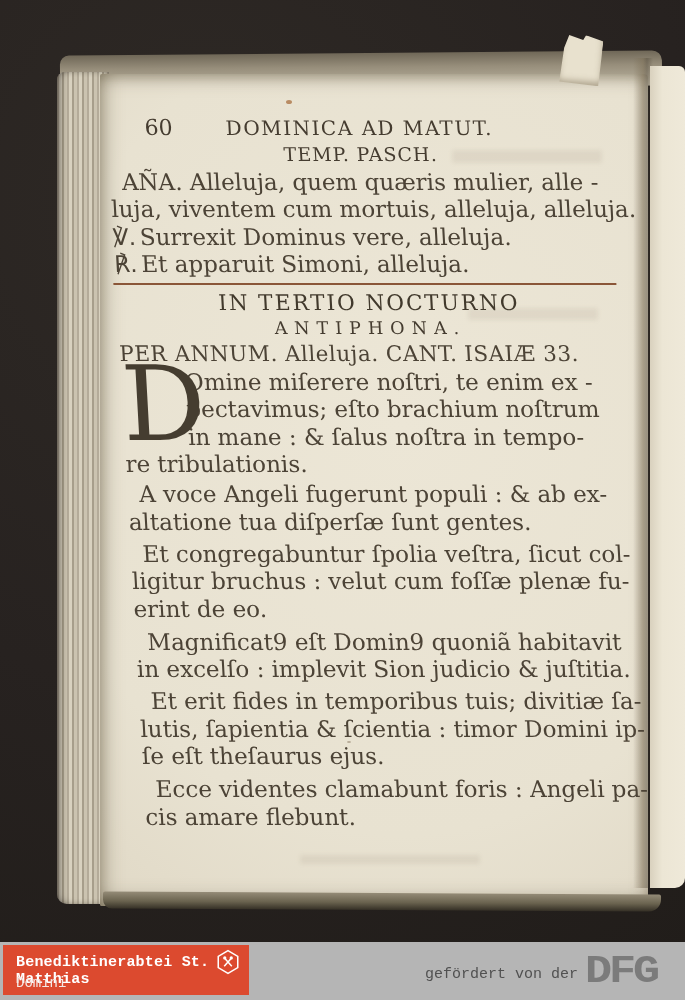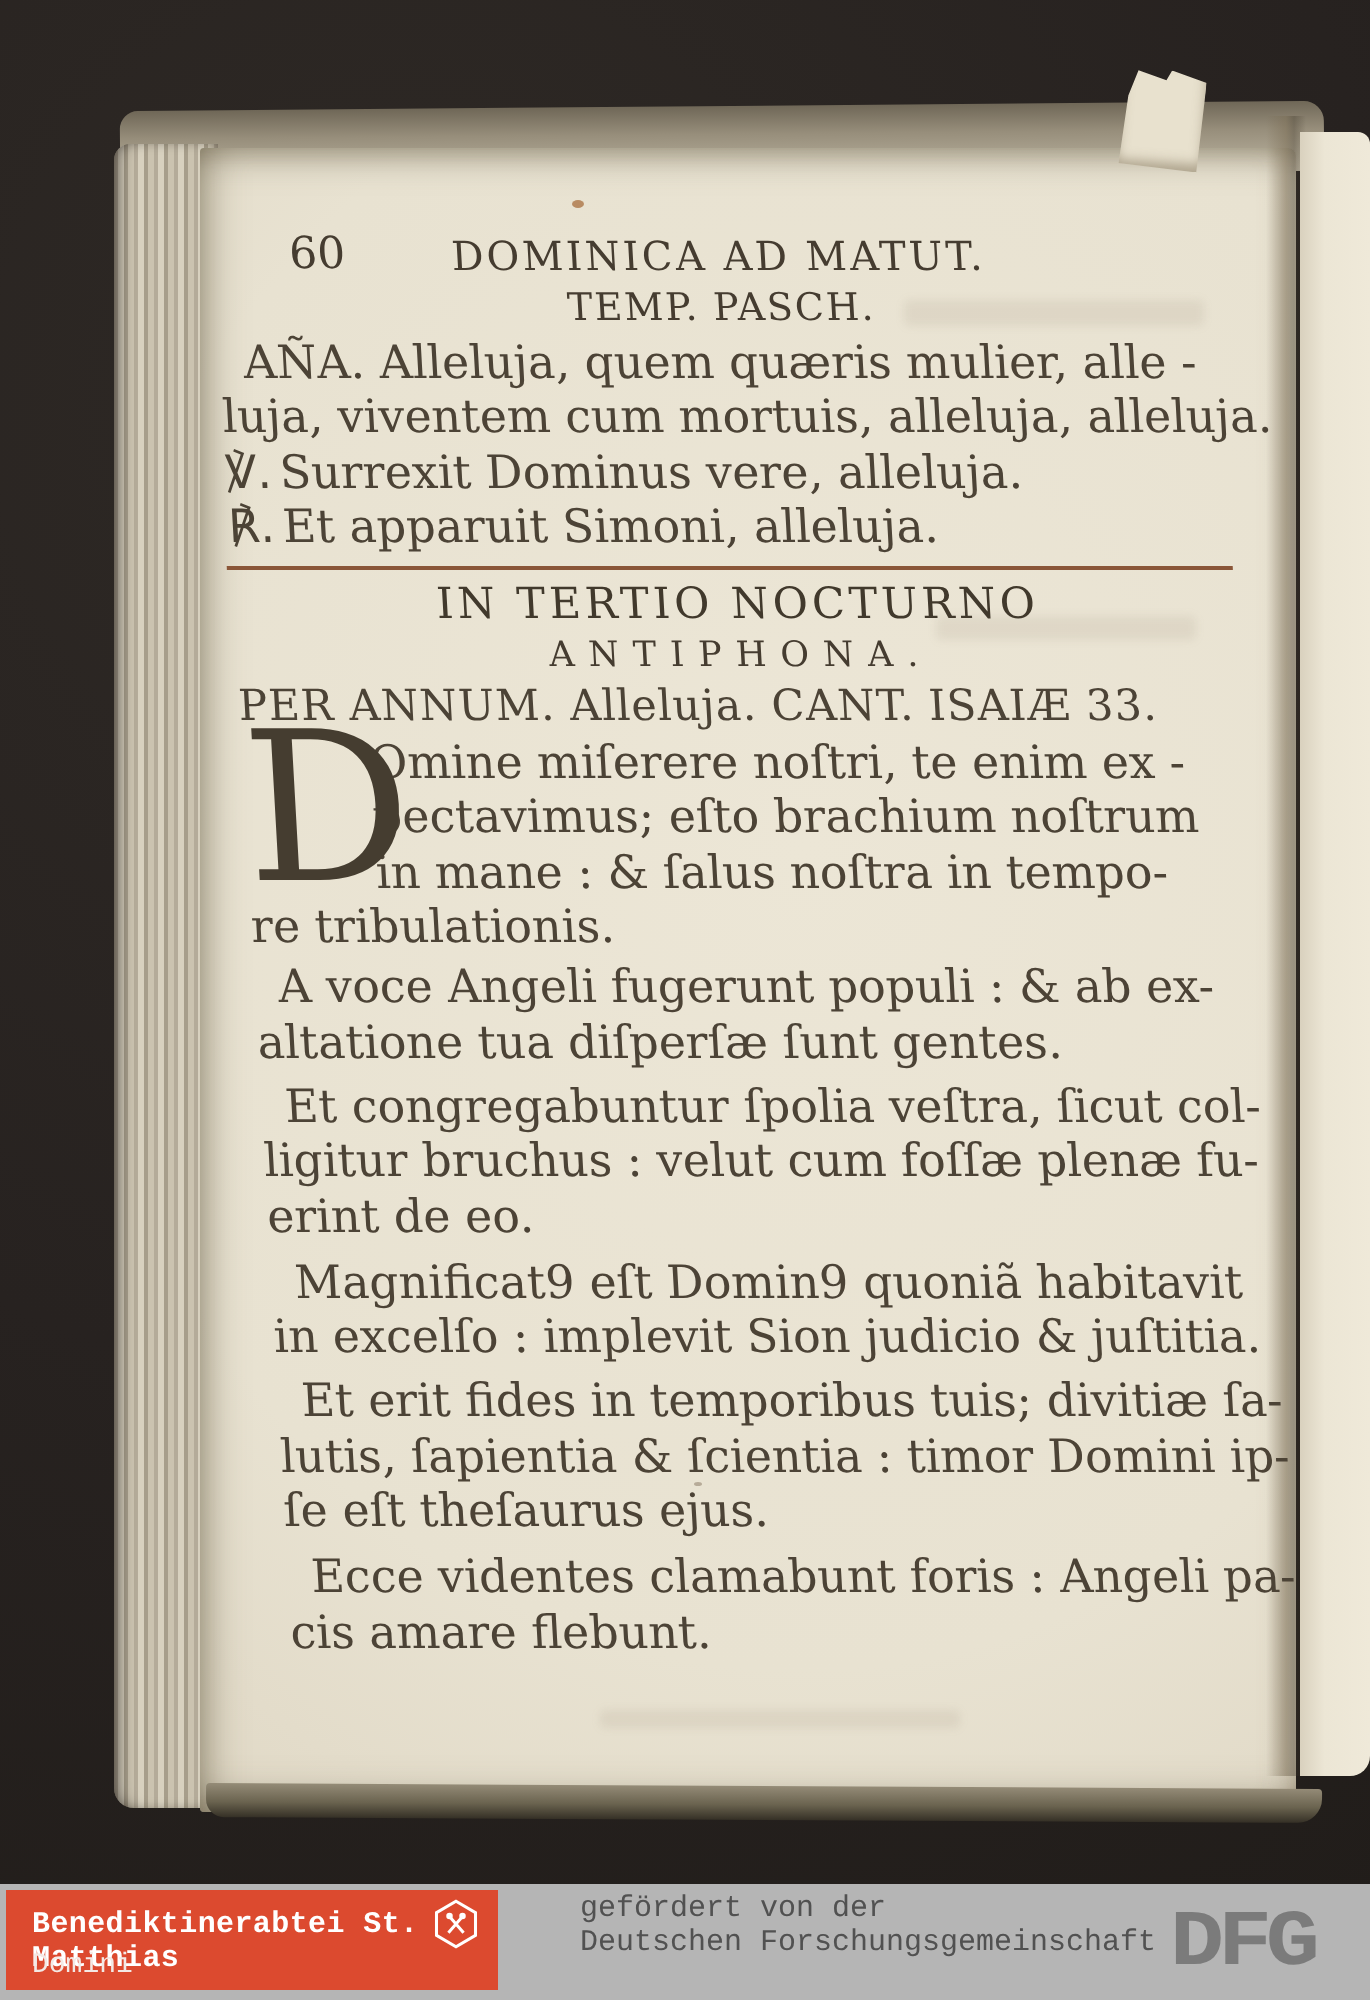--- a/index.html
+++ b/index.html
@@ -54,21 +54,21 @@
   .dropcap{position:absolute;left:0;top:-9px;font-size:104px;line-height:88px;color:#453d30;}
   .beside{padding-left:64px;}
   .m3{margin-top:3px;}  .m5{margin-top:5px;}  .m6{margin-top:6px;}
   
   .strip{position:absolute;left:0;top:942px;width:685px;height:58px;background:#b5b5b5;
          font-family:Liberation Mono, monospace;}
   .libbox{position:absolute;left:3px;top:3px;width:246px;height:50px;background:#dc4a2f;color:#fff;}
   .libname{position:absolute;left:13px;top:9px;font-size:15px;font-weight:bold;letter-spacing:.2px;}
   .libcity{position:absolute;left:13px;top:30px;font-size:14px;color:#f3e9e5;}
   .crest{position:absolute;right:8px;top:4px;width:26px;height:26px;}
-  .credit{position:absolute;right:107px;top:4px;text-align:left;color:#515151;
+  .credit{position:absolute;right:107px;top:24px;text-align:right;color:#515151;
           font-size:15px;line-height:17px;}
   .dfg{position:absolute;left:585px;top:0;height:58px;display:flex;align-items:center;
        color:#7b7b7b;font-weight:bold;font-size:43px;letter-spacing:-3px;
        transform:scale(1.05,.92);transform-origin:left center;}
 </style>
 </head>
 <body>
 
 <div class="stage">
 
@@ -141,18 +141,17 @@
       <span class="libcity">Domini</span>
       <svg class="crest" viewBox="0 0 24 24">
         <polygon points="12,1.5 21,6.8 21,17.2 12,22.5 3,17.2 3,6.8" fill="none" stroke="#ffffff" stroke-width="1.4"></polygon>
         <path d="M8.5 8 L15.5 16 M15.5 8 L8.5 16" stroke="#ffffff" stroke-width="1.4" fill="none"></path>
         <circle cx="9" cy="8.3" r="1.5" fill="#ffffff"></circle>
         <circle cx="15" cy="8.3" r="1.5" fill="#ffffff"></circle>
       </svg>
     </div>
     <div class="credit">
       <div>gefördert von der</div>
-      <div>Deutschen Forschungsgemeinschaft</div>
     </div>
     <div class="dfg">DFG</div>
   </div>
 
 </div>
 
 </body></html>

